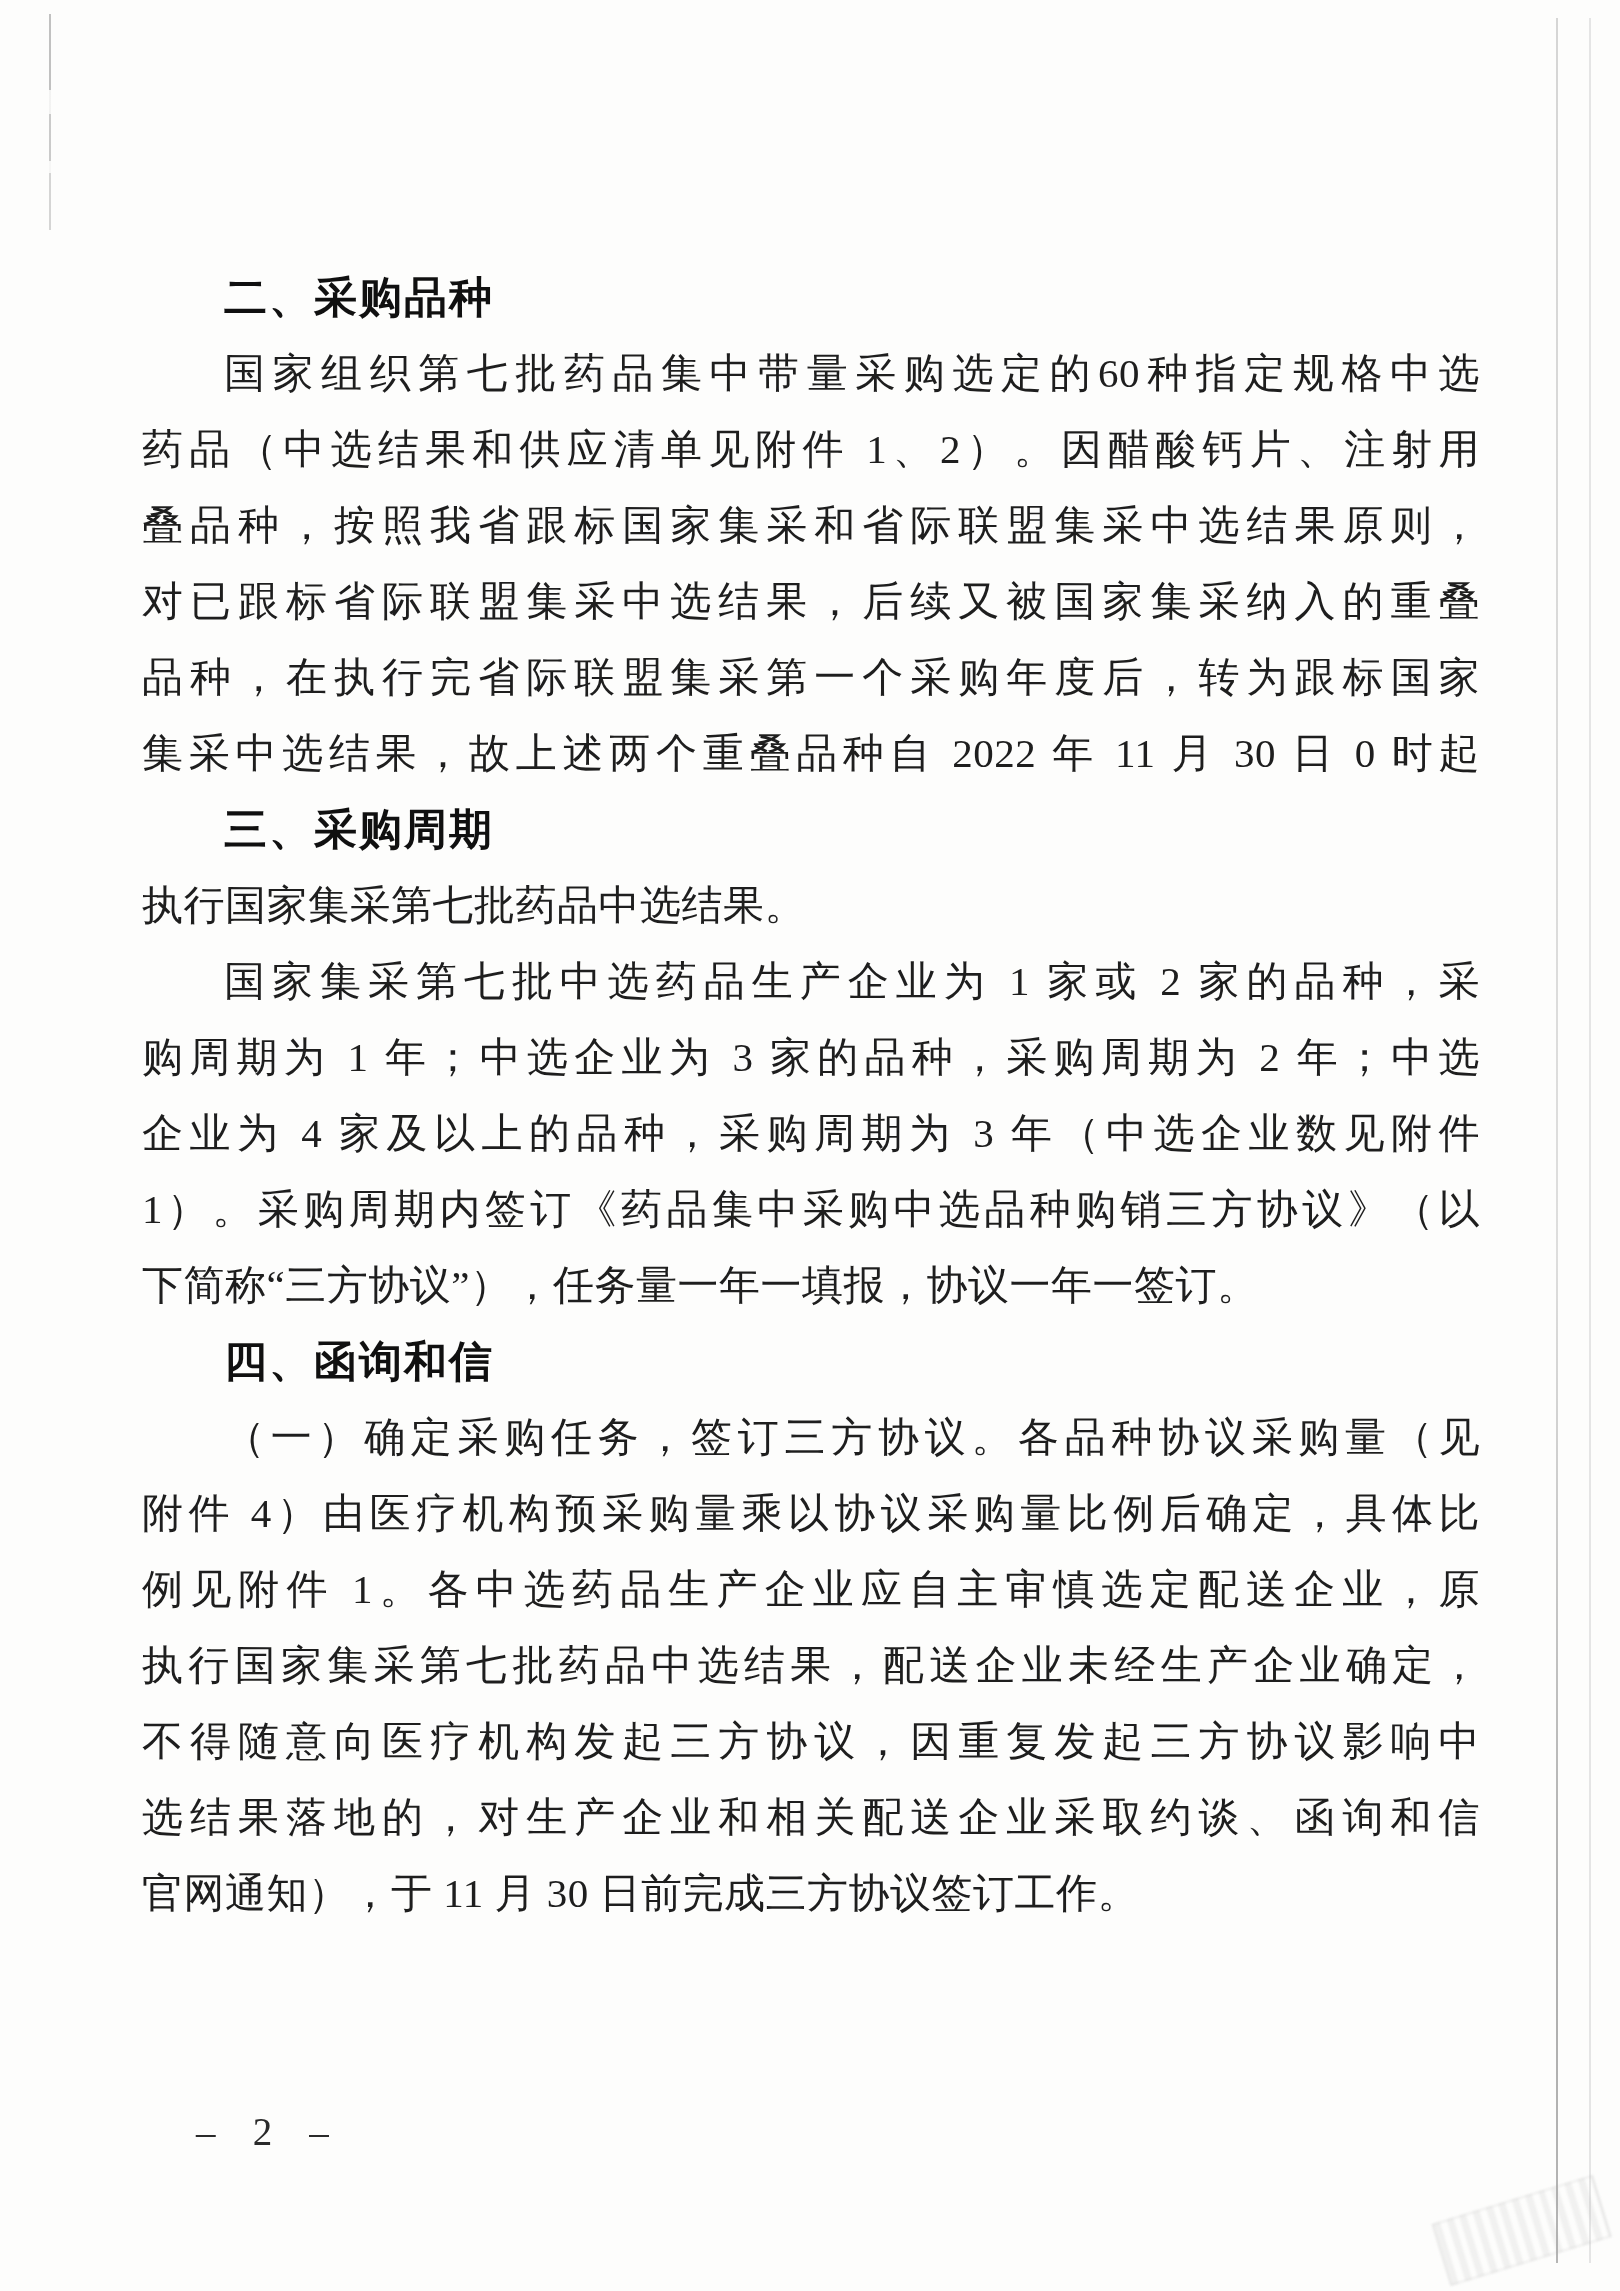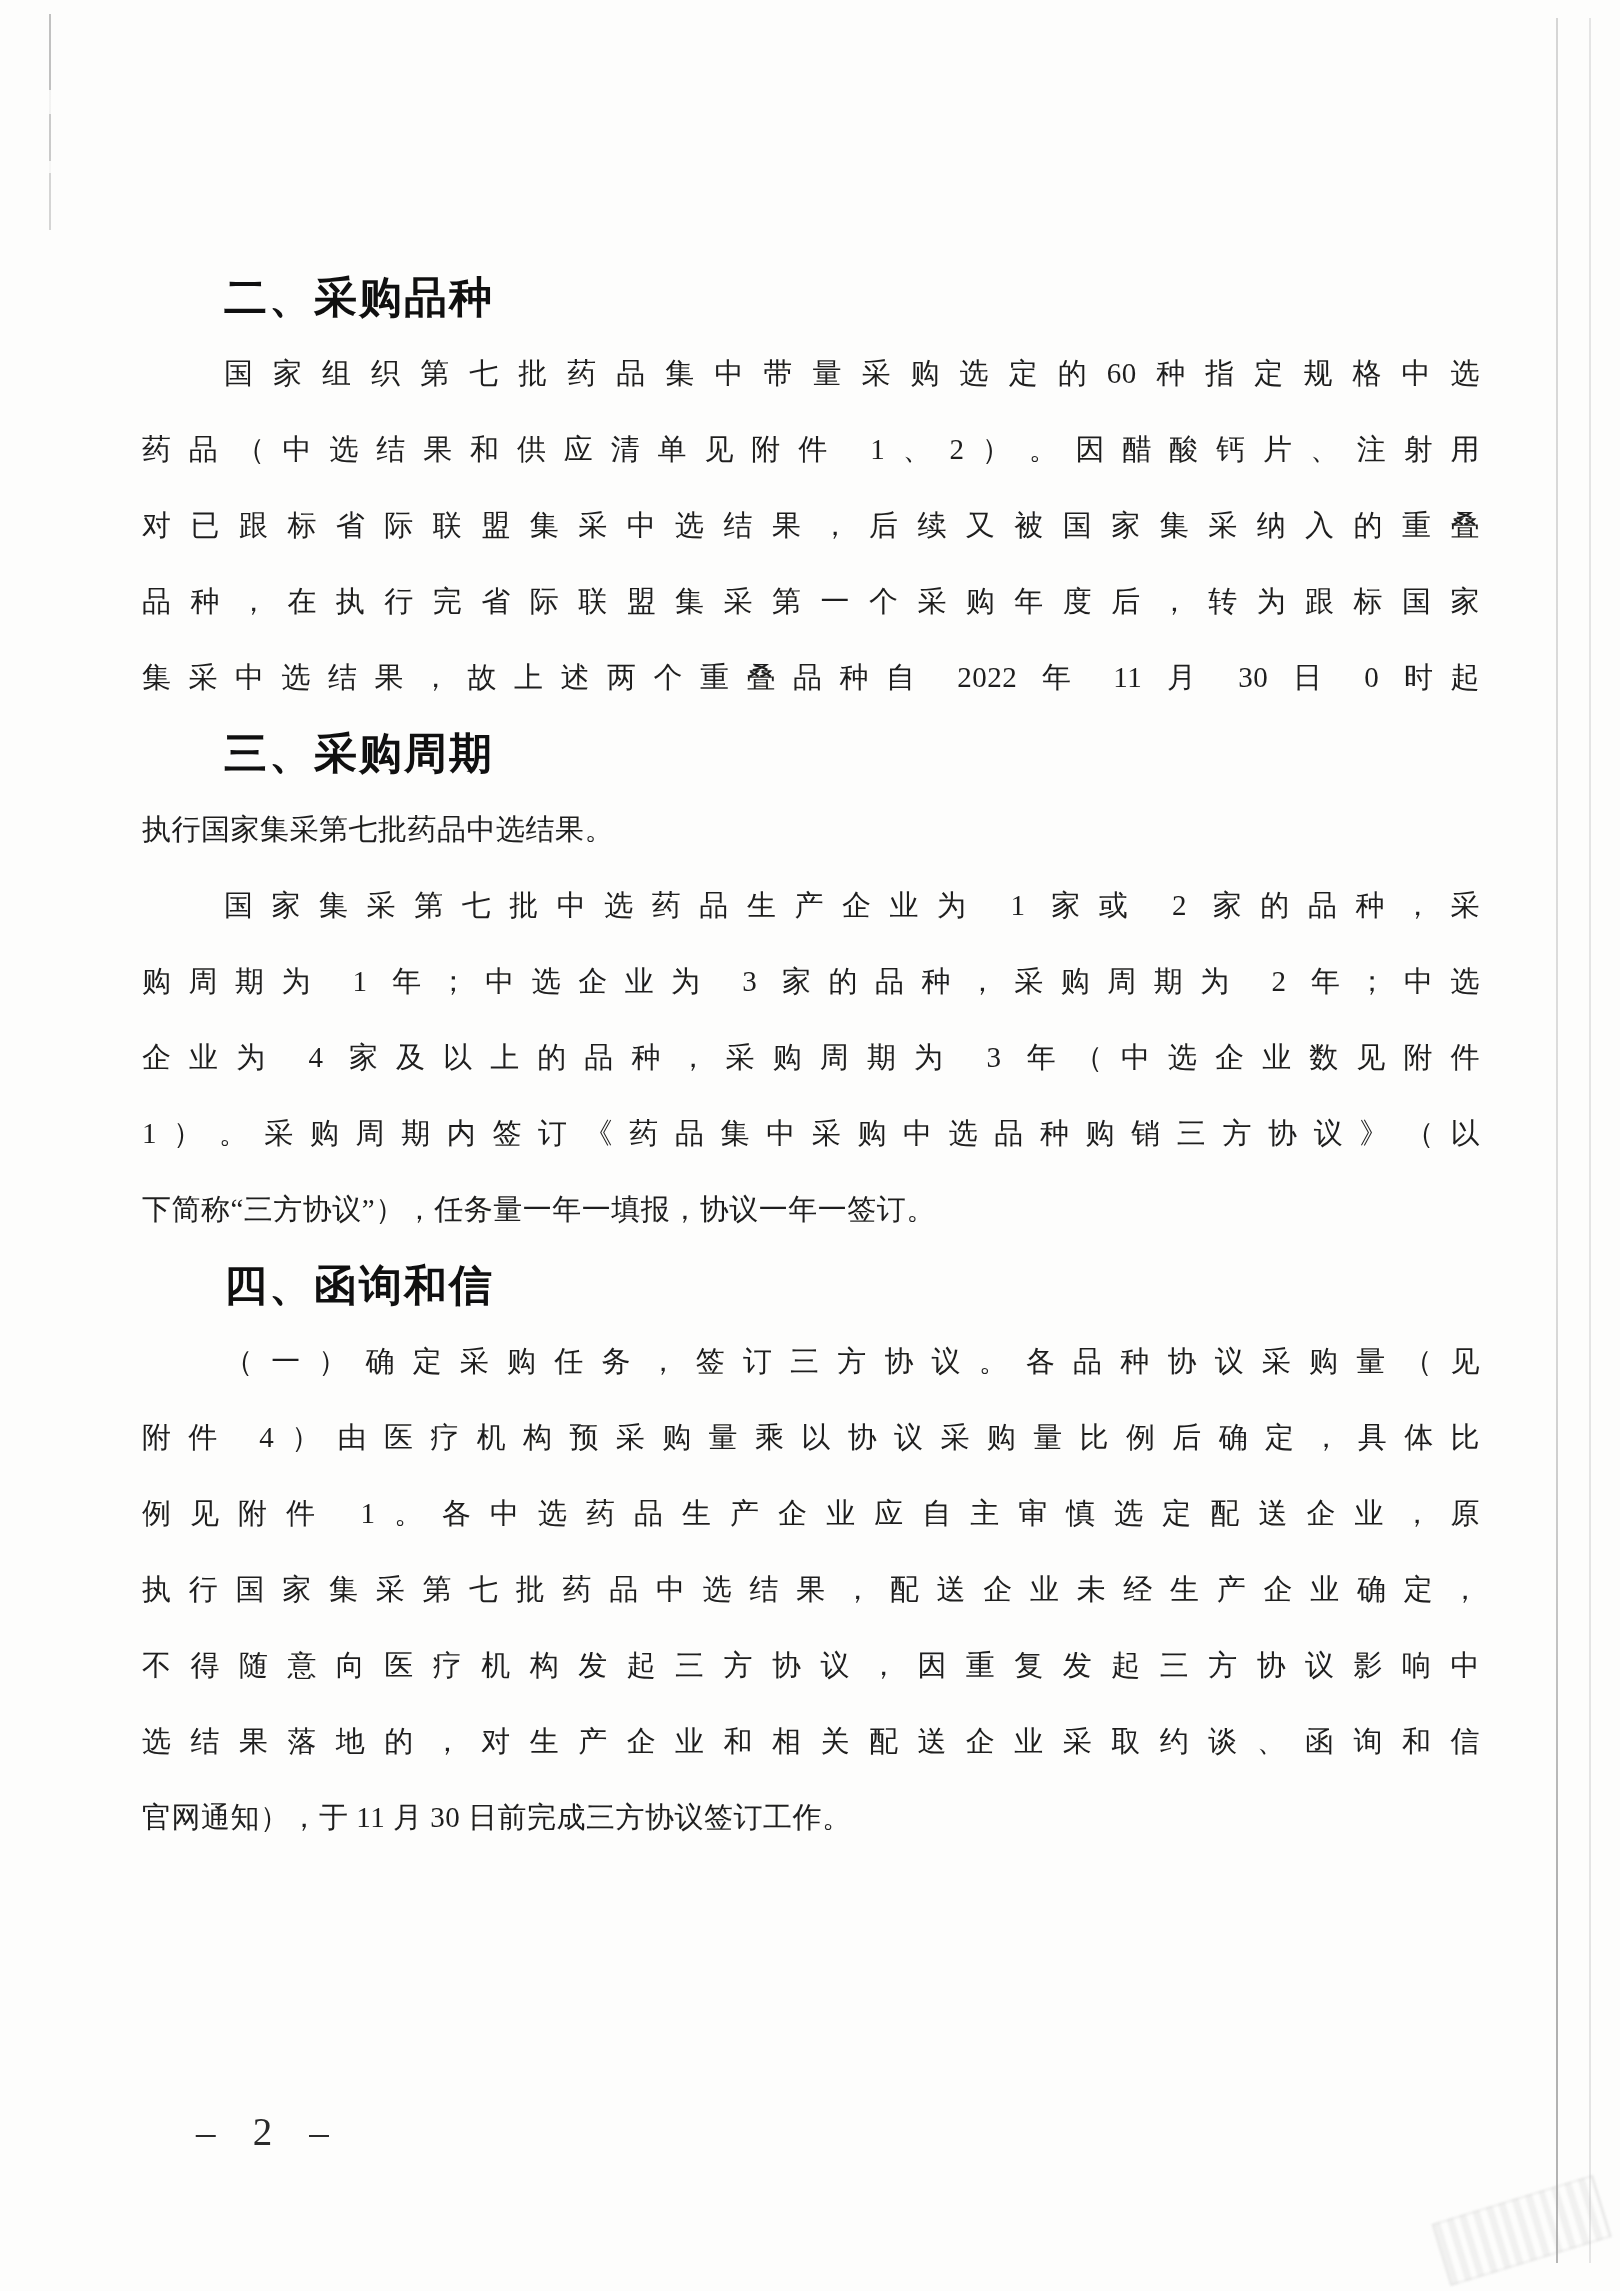--- a/index.html
+++ b/index.html
@@ -51,21 +51,21 @@
     opacity:.55;
   }
   
   .textblock{
     position:absolute;
     left:142px;top:259px;width:1338px;
     color:#1e1e1e;
   }
   .line{
     height:76px;line-height:76px;
-    font-size:29px;
+    font-size:41px;
     text-align:justify;
     text-align-last:justify;
     text-justify:inter-character;
     white-space:nowrap;
     letter-spacing:0.5px;
   }
   .line.indent{text-indent:82px;}
   .line.no-j{text-align-last:left;}
   .line.heading{
     font-family:"DejaVu Sans","Liberation Sans",sans-serif;
@@ -90,20 +90,21 @@
   <div class="scan-line left-broken"></div>
   <div class="scan-line right-main"></div>
   <div class="scan-line right-faint"></div>
   <div class="watermark"></div>
 
   <div class="textblock">
 
     <div class="line heading">二、采购品种</div>
     <div class="line indent">国家组织第七批药品集中带量采购选定的60种指定规格中选</div>
     <div class="line">药品（中选结果和供应清单见附件 1、2）。因醋酸钙片、注射用</div>
+    <div class="line">叠品种，按照我省跟标国家集采和省际联盟集采中选结果原则，</div>
     <div class="line">对已跟标省际联盟集采中选结果，后续又被国家集采纳入的重叠</div>
     <div class="line">品种，在执行完省际联盟集采第一个采购年度后，转为跟标国家</div>
     <div class="line">集采中选结果，故上述两个重叠品种自 2022 年 11 月 30 日 0 时起</div>
     <div class="line heading">三、采购周期</div>
 
     <div class="line no-j">执行国家集采第七批药品中选结果。</div>
     <div class="line indent">国家集采第七批中选药品生产企业为 1 家或 2 家的品种，采</div>
     <div class="line">购周期为 1 年；中选企业为 3 家的品种，采购周期为 2 年；中选</div>
     <div class="line">企业为 4 家及以上的品种，采购周期为 3 年（中选企业数见附件</div>
     <div class="line">1）。采购周期内签订《药品集中采购中选品种购销三方协议》（以</div>

